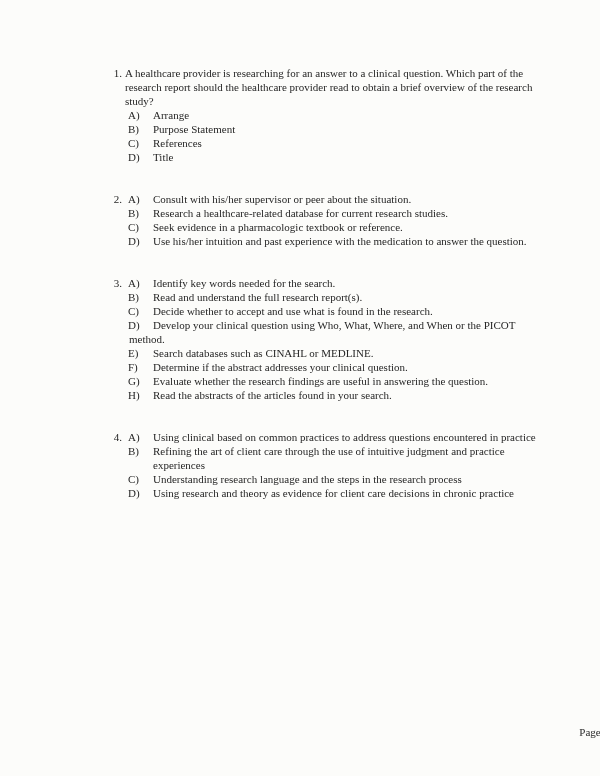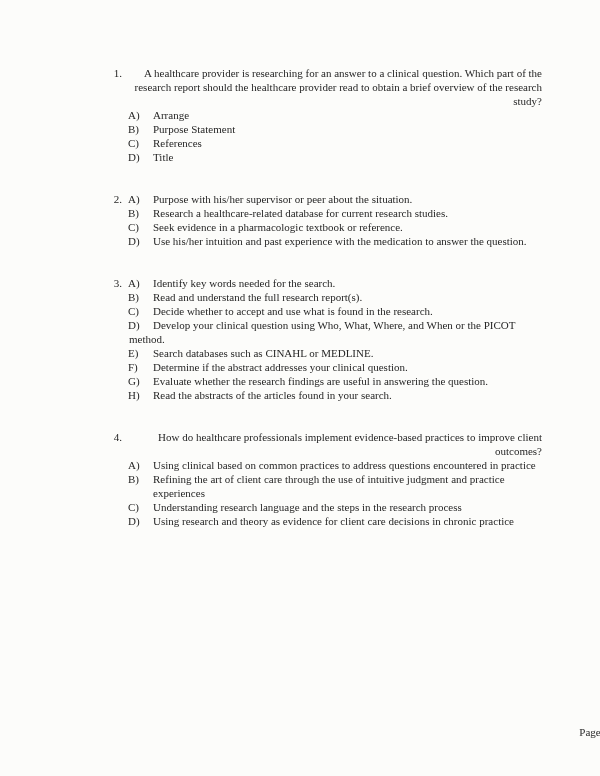--- a/index.html
+++ b/index.html
@@ -41,21 +41,21 @@
     width: 14px;
     padding-right: 3px;
     text-align: right;
     white-space: nowrap;
   }
   .q-body {
     flex: 1 1 auto;
     min-width: 0;
   }
   .q-prompt {
-    text-align: right;
+    text-align: left;
   }
   .options {
     margin: 0;
   }
   .option {
     display: flex;
     align-items: flex-start;
     margin-left: 3px;
   }
   .opt-letter {
@@ -109,21 +109,21 @@
             </div>
           </div>
         </div>
       </div>
       <div class="question">
         <div class="q-num">2.</div>
         <div class="q-body">
           <div class="options">
             <div class="option">
               <span class="opt-letter">A)</span>
-              <span class="opt-text">Purpose with his/her supervisor or peer about the situation.</span>
+              <span class="opt-text">Consult with his/her supervisor or peer about the situation.</span>
             </div>
             <div class="option">
               <span class="opt-letter">B)</span>
               <span class="opt-text">Research a healthcare-related database for current research studies.</span>
             </div>
             <div class="option">
               <span class="opt-letter">C)</span>
               <span class="opt-text">Seek evidence in a pharmacologic textbook or reference.</span>
             </div>
             <div class="option">
@@ -169,21 +169,20 @@
             <div class="option">
               <span class="opt-letter">H)</span>
               <span class="opt-text">Read the abstracts of the articles found in your search.</span>
             </div>
           </div>
         </div>
       </div>
       <div class="question">
         <div class="q-num">4.</div>
         <div class="q-body">
-          <div class="q-prompt">How do healthcare professionals implement evidence-based practices to improve client outcomes?</div>
           <div class="options">
             <div class="option">
               <span class="opt-letter">A)</span>
               <span class="opt-text">Using clinical based on common practices to address questions encountered in practice</span>
             </div>
             <div class="option">
               <span class="opt-letter">B)</span>
               <span class="opt-text">Refining the art of client care through the use of intuitive judgment and practice experiences</span>
             </div>
             <div class="option">

